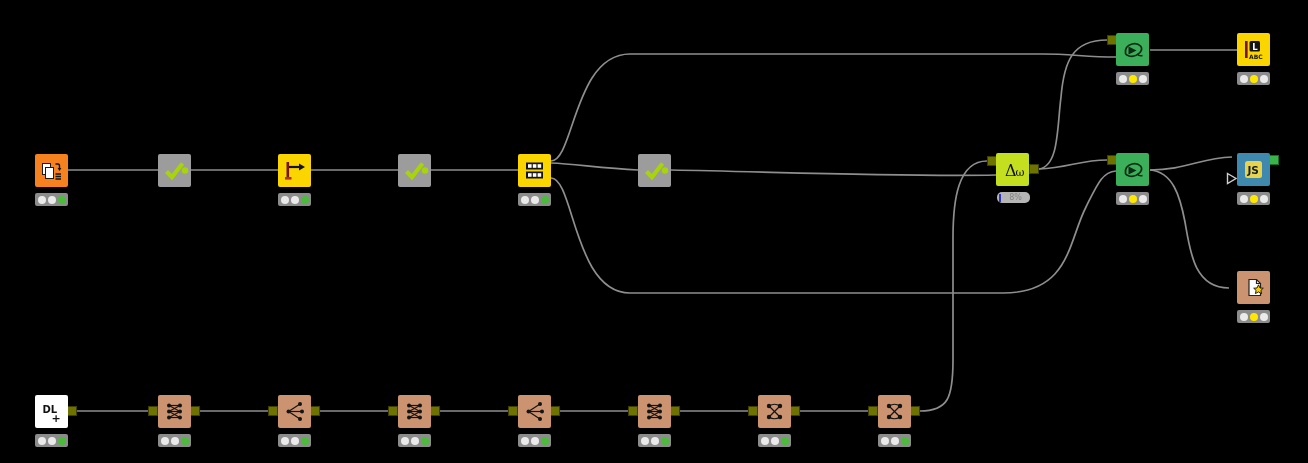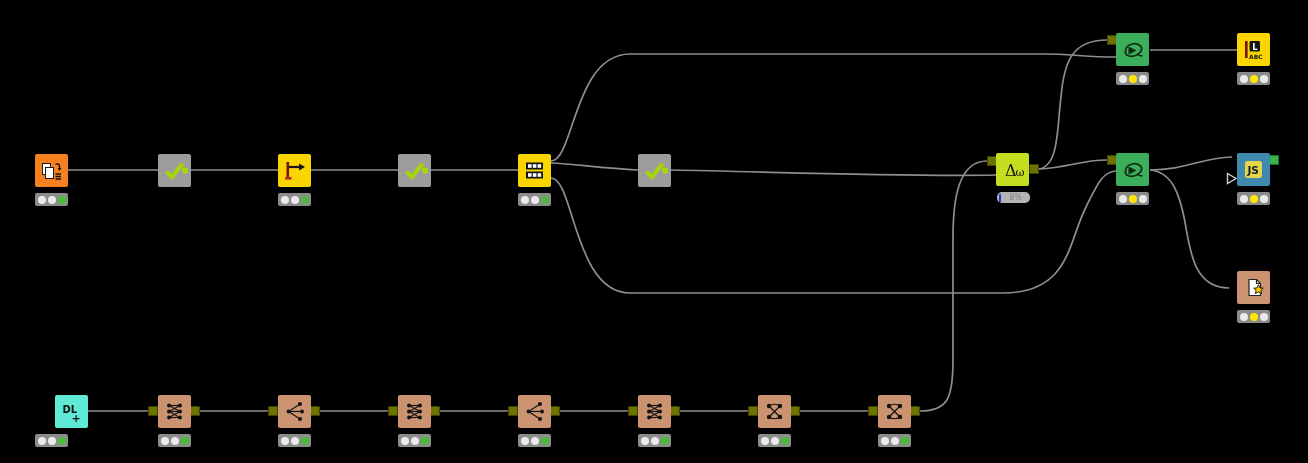--- a/index.html
+++ b/index.html
@@ -195,21 +195,21 @@
         <path d="M12 8.5 H19.5 L23.5 12.5 V24.5 H12 Z" fill="#fff" stroke="#222" stroke-width="1.2"></path>
    <path d="M19.5 8.5 V12.5 H23.5" fill="none" stroke="#222" stroke-width="1.2"></path>
    <path d="M21.5,13.8 23,17 26.3,17.2 23.9,19.4 24.6,22.6 21.5,20.9 18.4,22.6 19.1,19.4 16.7,17.2 20,17 Z" fill="#FFCC00" stroke="#111" stroke-width="0.9"></path>
       </svg>
     </div>
     <div class="lightbar" style="left: 1237px; top: 310px; background: rgb(140, 140, 140);">
       <span class="light" style="background: rgb(234, 234, 234);"></span>
       <span class="light" style="background: rgb(255, 232, 0);"></span>
       <span class="light" style="background: rgb(234, 234, 234);"></span>
     </div>
-    <div class="node" style="left: 35px; top: 395px; background: #5eead4; margin-left: 20px;">
+    <div class="node" style="left: 35px; top: 395px; background: #ffffff;">
       <svg class="icon" viewBox="0 0 33 33">
         <text x="7.5" y="17.5" font-family="DejaVu Sans,sans-serif" font-size="10" font-weight="bold" fill="#111">DL</text>
    <text x="16.5" y="27" font-family="DejaVu Sans,sans-serif" font-size="11" font-weight="bold" fill="#111">+</text>
       </svg>
     </div>
     <div class="lightbar" style="left: 35px; top: 434px; background: rgb(140, 140, 140);">
       <span class="light" style="background: rgb(234, 234, 234);"></span>
       <span class="light" style="background: rgb(234, 234, 234);"></span>
       <span class="light" style="background: rgb(76, 187, 60);"></span>
     </div>

